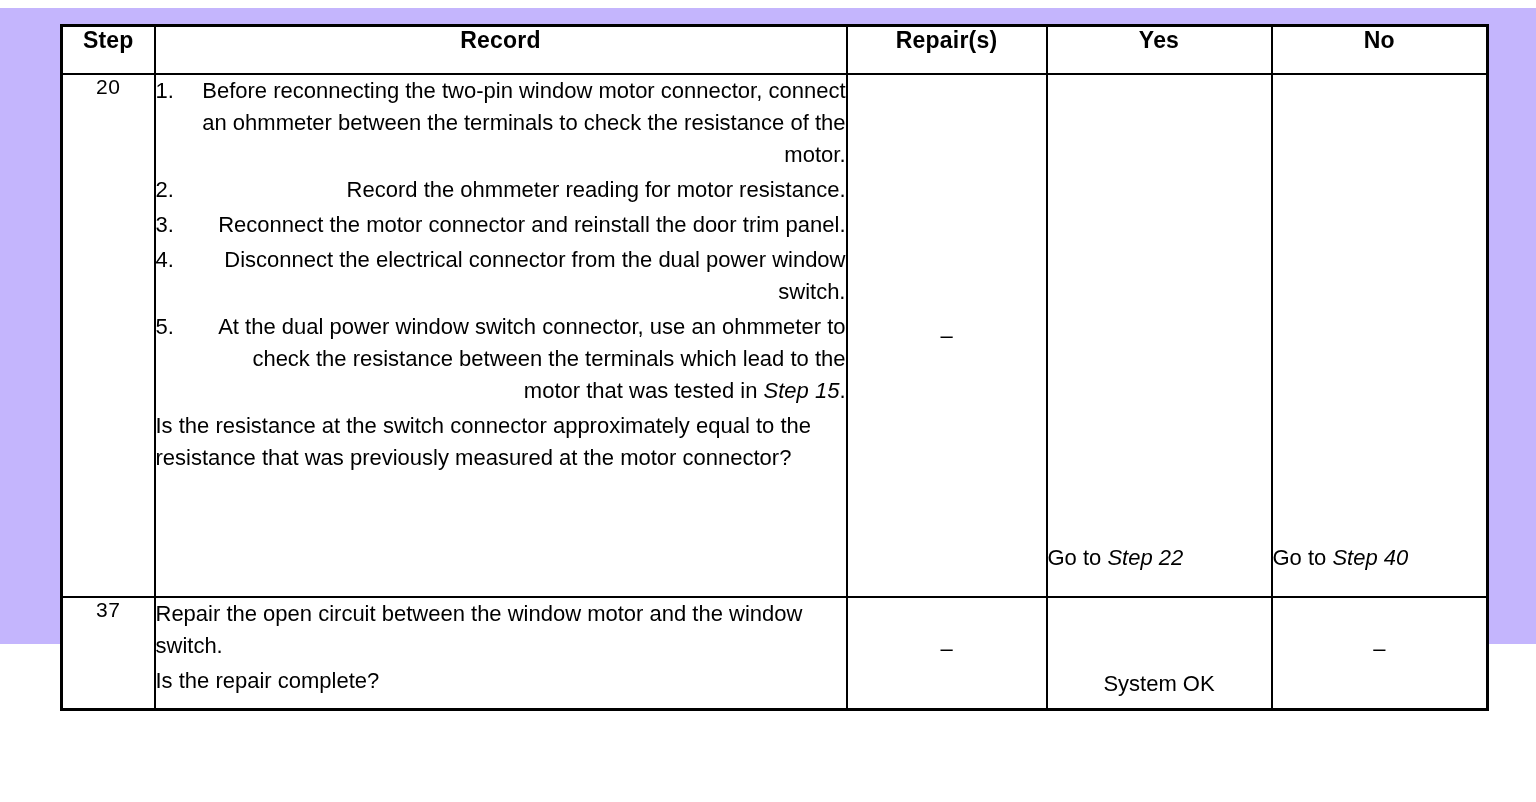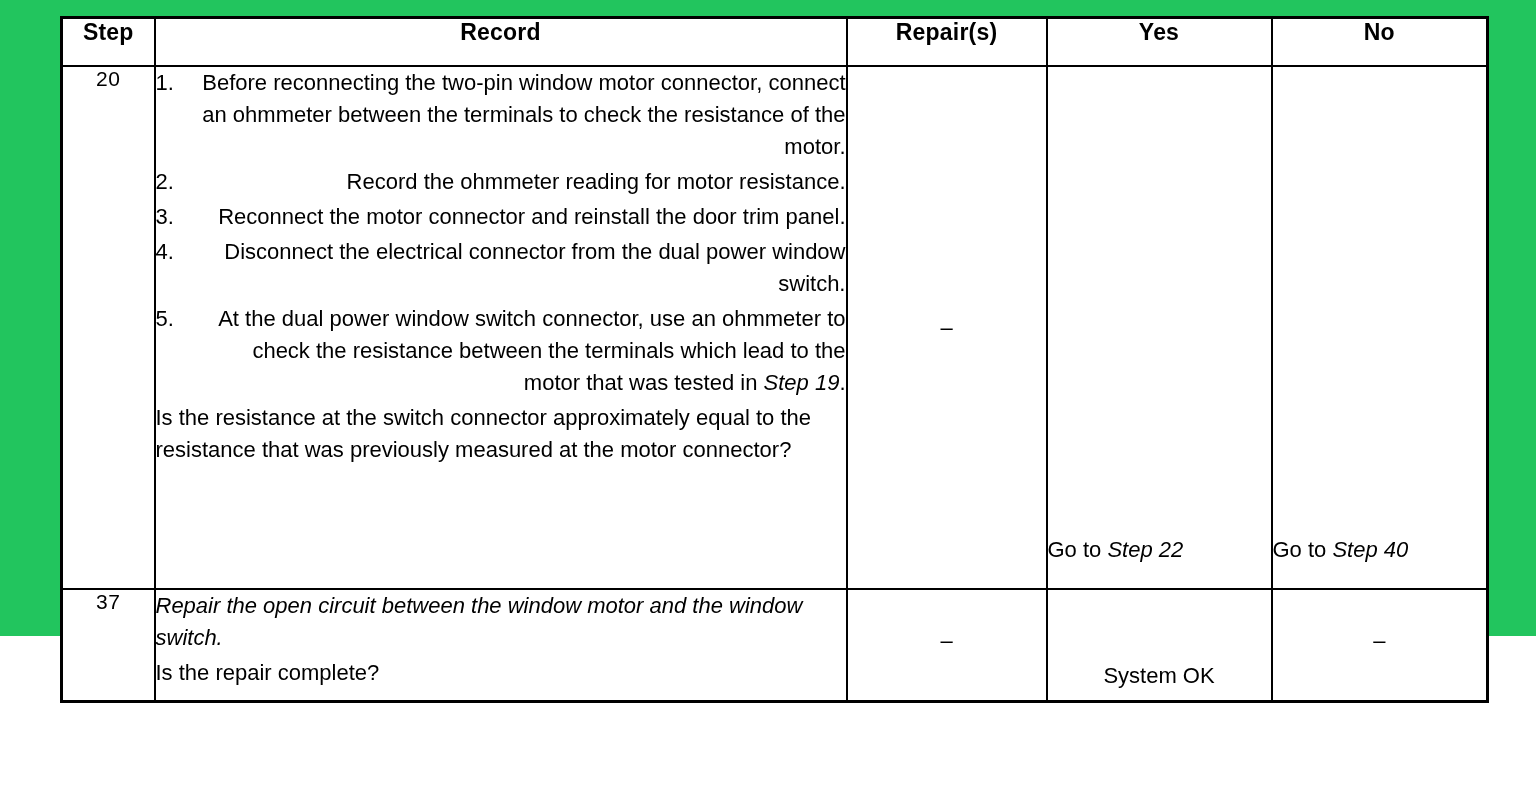--- a/index.html
+++ b/index.html
@@ -12,21 +12,22 @@
     height: 802px;
     font-family: "Liberation Sans", sans-serif;
     color: #000000;
     overflow: hidden;
   }
 
   #page {
     position: relative;
     width: 1536px;
     height: 636px;
-    background: #22c55e;
+    background: #c4b5fd;
+    margin-top: 8px;
   }
 
   
   #diag-table {
     position: absolute;
     left: 60px;
     top: 16px;
     width: 1426px;
     border-collapse: collapse;
     table-layout: fixed;
@@ -103,21 +104,20 @@
     display: block;
     text-align: right;
   }
 
   p.action-para {
     margin: 3px 0 0 0;
     padding: 0;
   }
   p.action-para.first {
     margin-top: 0;
-    font-style: italic;
   }
 
   .ital { font-style: italic; }
 
   
   td.val-cell, td.yes-cell, td.no-cell {
     text-align: center;
     font-size: 22px;
     line-height: 32px;
     position: relative;
@@ -210,21 +210,21 @@
             <li>
               <span class="num">3.</span>
               <span class="body">Reconnect the motor connector and reinstall the door trim panel.</span>
             </li>
             <li>
               <span class="num">4.</span>
               <span class="body">Disconnect the electrical connector from the dual power window switch.</span>
             </li>
             <li>
               <span class="num">5.</span>
-              <span class="body"><span>At the dual power window switch connector, use an ohmmeter to check the resistance between the terminals which lead to the motor that was tested in </span><span class="ital">Step 19</span><span>.</span></span>
+              <span class="body"><span>At the dual power window switch connector, use an ohmmeter to check the resistance between the terminals which lead to the motor that was tested in </span><span class="ital">Step 15</span><span>.</span></span>
             </li>
           </ol>
           <p class="action-para">Is the resistance at the switch connector approximately equal to the resistance that was previously measured at the motor connector?</p>
         </td>
 
         <td class="val-cell">
           <span class="mid">–</span>
         </td>
 
         <td class="yes-cell">

